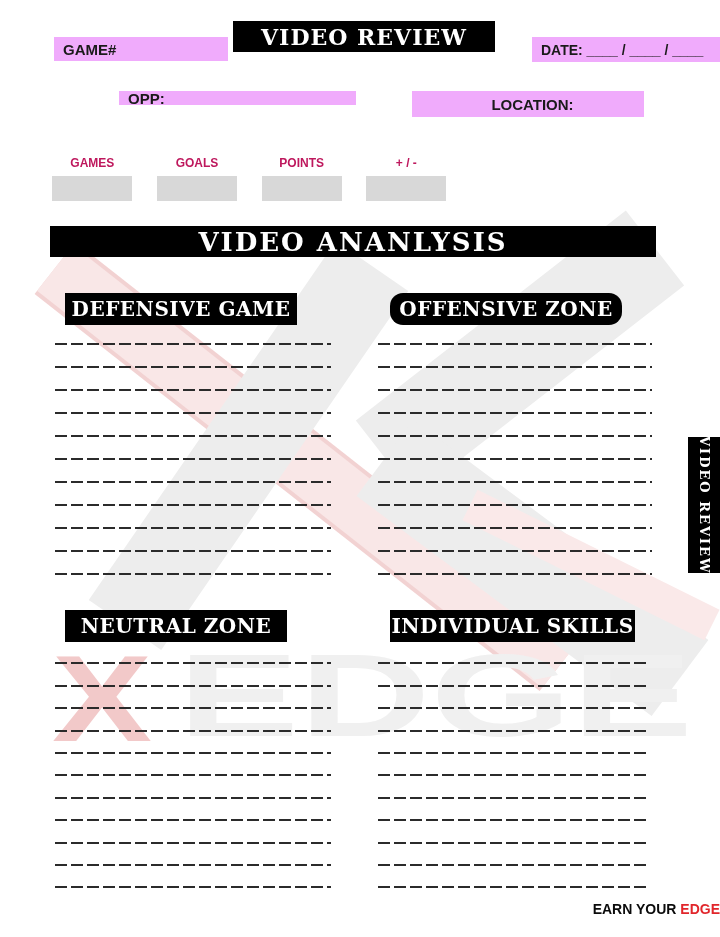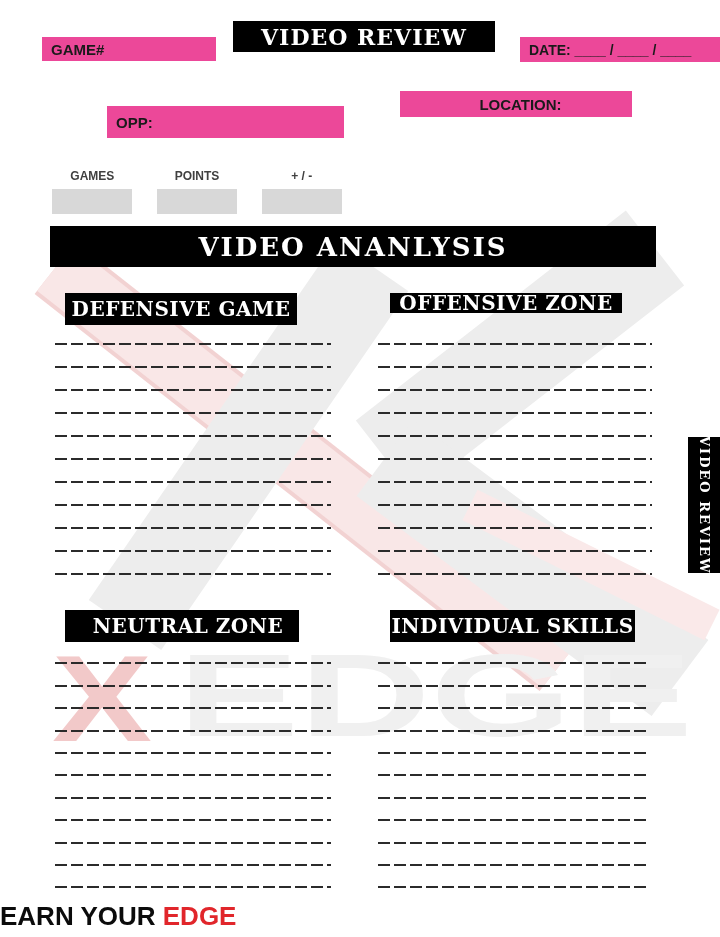--- a/index.html
+++ b/index.html
@@ -13,44 +13,44 @@
   #watermark { position:absolute; left:0; top:0; width:720px; height:937px; z-index:0; }
 
   
   .stencil {
     font-family:"DejaVu Serif", serif; font-weight:700; color:#ffffff;
     letter-spacing:1px; text-align:center;
   }
   .black-banner { background:#000000; display:flex; align-items:center; justify-content:center; }
 
   
-  .gray-box { background:#ec4899; }
+  .gray-box { background:#f0abfc;margin-left:12px; }
   .field-label {
     font-weight:700; color:#1a1a1a; font-size:15px;
     display:flex; align-items:center; padding-left:9px;
   }
 
   
   #title-banner { left:233px; top:21px; width:262px; height:31px; font-size:22px; }
 
   
   #stats-row {
     left:40px; top:156px; width:628px;
     display:grid; grid-template-columns:repeat(6,1fr); z-index:2;
   }
   .stat-col { display:flex; flex-direction:column; align-items:center; }
-  .stat-label { font-size:12px; font-weight:700; color:#404040; height:15px;margin-top:13px; }
+  .stat-label { font-size:12px; font-weight:700; color:#be185d; height:15px; }
   .stat-box { width:80px; height:25px; background:#d8d8d8; margin-top:5px; }
 
   
-  #analysis-banner { left:50px; top:226px; width:606px; height:41px; font-size:26px; letter-spacing:2px; }
+  #analysis-banner { left:50px; top:226px; width:606px; height:31px; font-size:26px; letter-spacing:2px; }
   .zone-header { font-size:20px; letter-spacing:0.5px; z-index:2; }
   #hdr-def { left:65px;  top:293px; width:232px; height:32px; }
-  #hdr-off { left:390px; top:293px; width:232px; height:20px; }
-  #hdr-neu { left:65px;  top:610px; width:222px; height:32px;padding-left:12px; }
+  #hdr-off { left:390px; top:293px; width:232px; height:32px;border-radius:13px; }
+  #hdr-neu { left:65px;  top:610px; width:222px; height:32px; }
   #hdr-ind { left:390px; top:610px; width:245px; height:32px; }
 
   .lines-block { z-index:2; }
   #lines-def { left:55px;  top:322px; width:276px; }
   #lines-off { left:378px; top:322px; width:274px; }
   #lines-neu { left:55px;  top:642px; width:276px; }
   #lines-ind { left:378px; top:642px; width:272px; }
   .lines-top .rule-line { height:23px; }
   .lines-bottom .rule-line { height:22.4px; }
   .rule-line { position:relative; }
@@ -64,29 +64,29 @@
     left:688px; top:437px; width:32px; height:136px; background:#000; z-index:3;
     display:flex; align-items:center; justify-content:center;
   }
   #side-tab span {
     writing-mode:vertical-rl; font-family:"DejaVu Serif", serif; font-weight:700;
     color:#fff; font-size:13px; letter-spacing:2px; white-space:nowrap;
   }
 
   
   #footer {
-    left:0; right:0; top:901px; text-align:left; z-index:2;
-    font-size:26px; font-weight:700; color:#0b0b0b; letter-spacing:0px;
+    left:0; right:0; top:901px; text-align:right; z-index:2;
+    font-size:14px; font-weight:700; color:#0b0b0b; letter-spacing:0px;
   }
   #footer .red { color:#e1262b; }
 
   
   #game-box { left:42px; top:37px; width:165px; height:24px; z-index:2; }
   #date-box { left:520px; top:37px; width:198px; height:25px; z-index:2; font-size:14px; }
-  #opp-box { left:107px; top:106px; width:228px; height:32px; z-index:2; }
+  #opp-box { left:107px; top:91px; width:228px; height:14px; z-index:2; }
   #loc-box { left:400px; top:91px; width:223px; height:26px; z-index:2;justify-content:center; }
 </style>
 </head>
 <body>
 
 <svg id="watermark" viewBox="0 0 720 937" xmlns="http://www.w3.org/2000/svg" aria-hidden="true">
   <line x1="55" y1="268" x2="560" y2="665" stroke="#f2d2d2" stroke-width="66"></line>
   <line x1="55" y1="268" x2="560" y2="665" stroke="#f9e7e7" stroke-width="58"></line>
   <line x1="372" y1="266" x2="125" y2="625" stroke="#ededed" stroke-width="88"></line>
   <line x1="655" y1="248" x2="385" y2="458" stroke="#ededed" stroke-width="95"></line>
@@ -115,20 +115,24 @@
 <div class="abs gray-box field-label" id="loc-box">
   <span>LOCATION:</span>
 </div>
 
 <div class="abs" id="stats-row">
   <div class="stat-col">
     <div class="stat-label">GAMES</div>
     <div class="stat-box"></div>
   </div>
   <div class="stat-col">
+    <div class="stat-label">GOALS</div>
+    <div class="stat-box"></div>
+  </div>
+  <div class="stat-col">
     <div class="stat-label">POINTS</div>
     <div class="stat-box"></div>
   </div>
   <div class="stat-col">
     <div class="stat-label">+ / -</div>
     <div class="stat-box"></div>
   </div>
 </div>
 
 <div class="abs black-banner stencil" id="analysis-banner">

